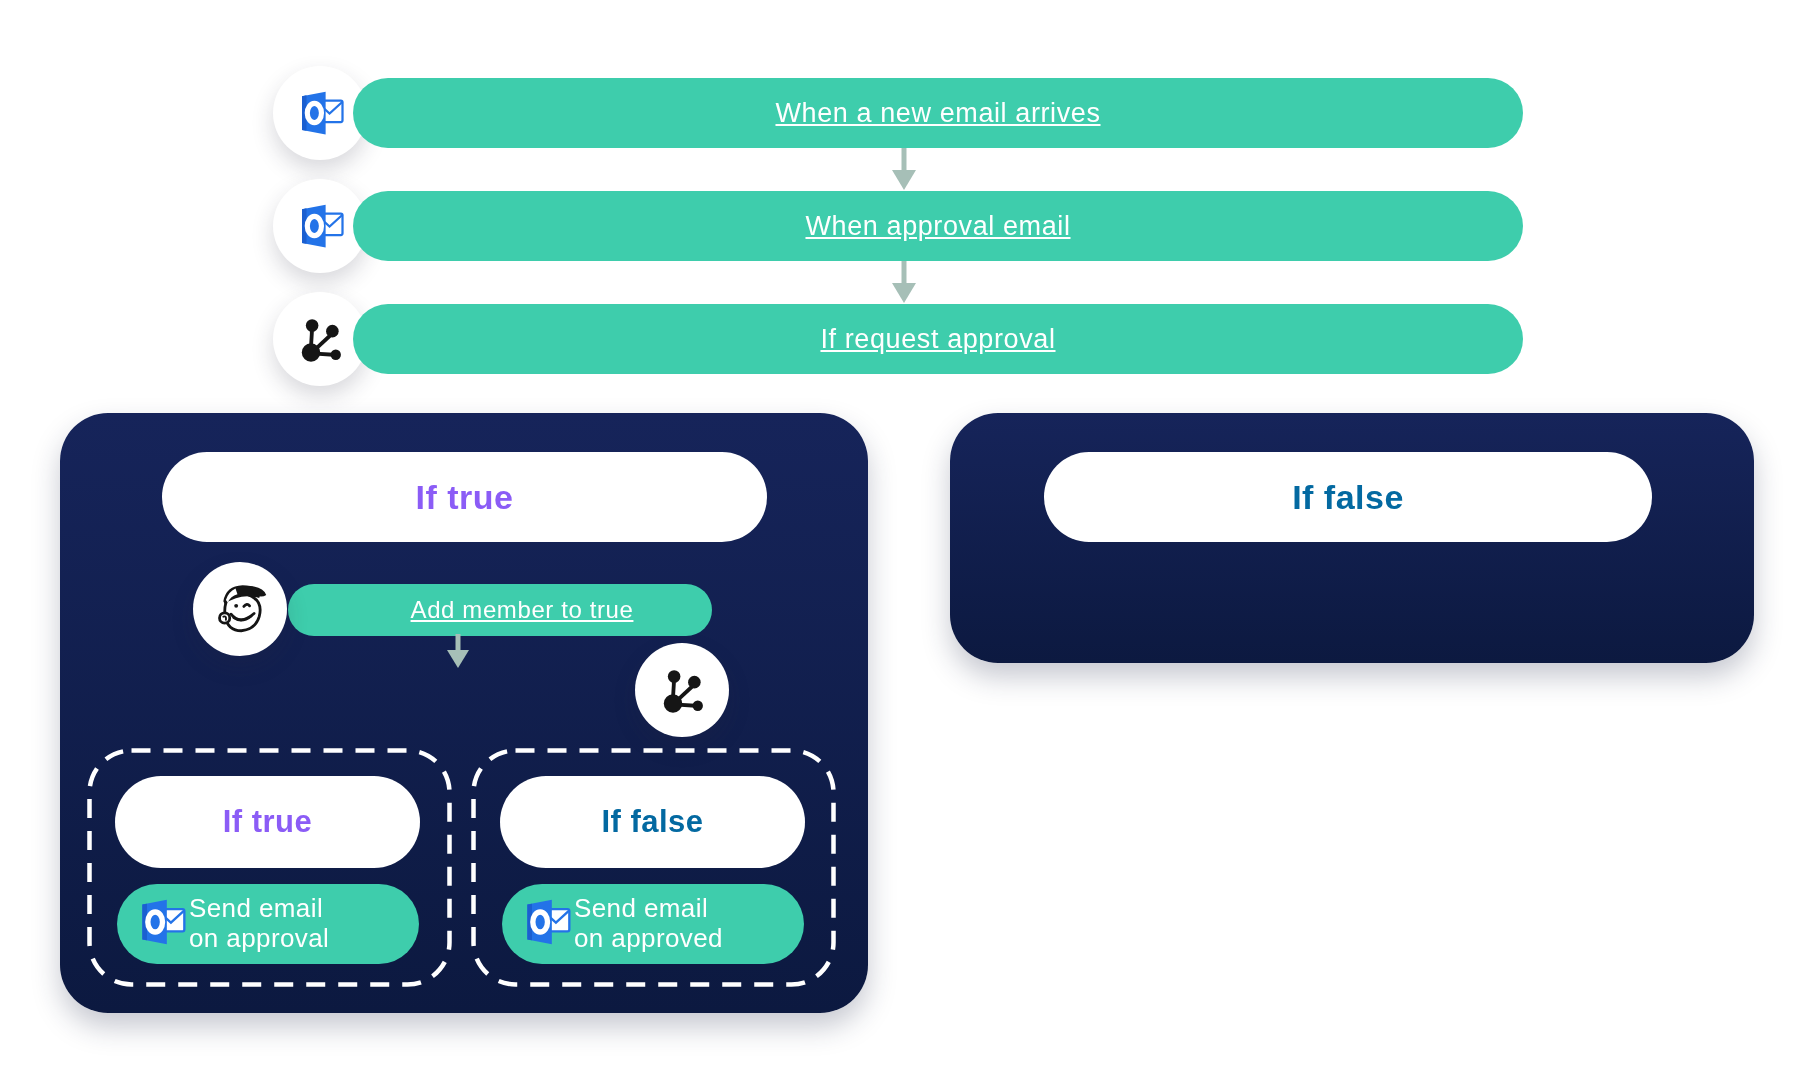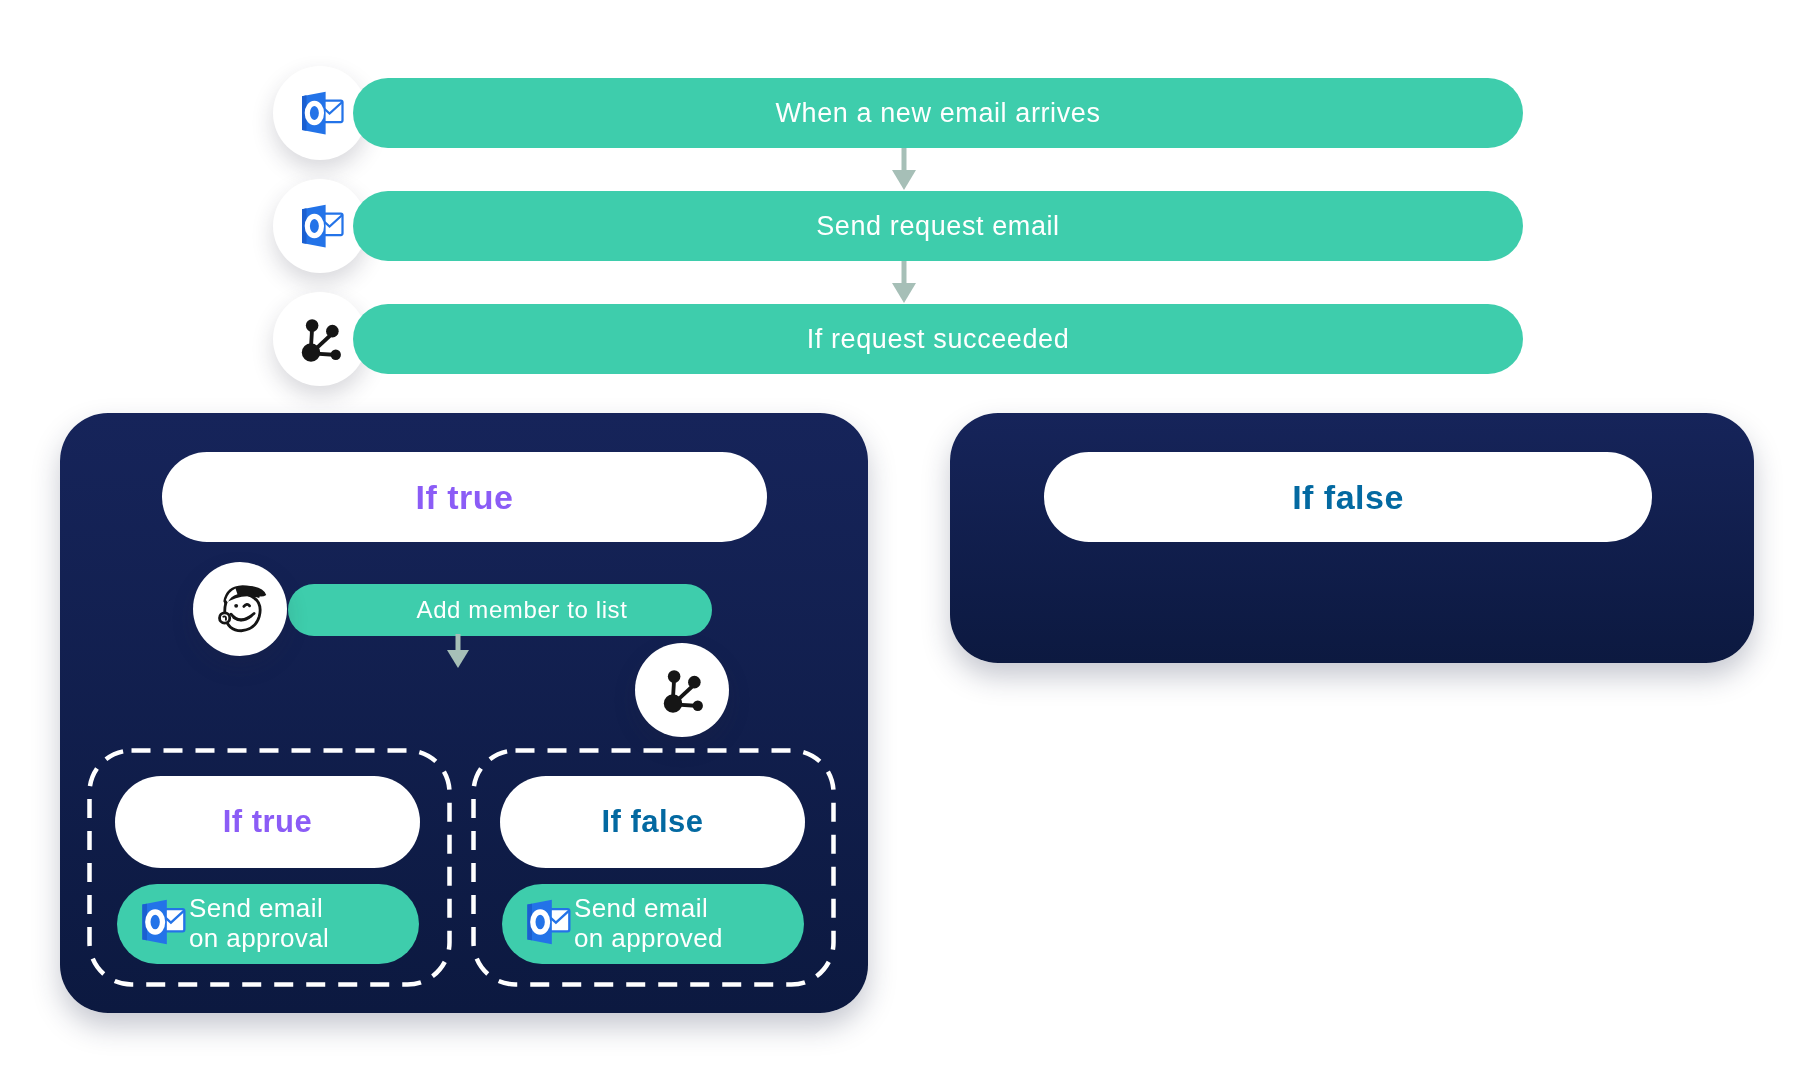--- a/index.html
+++ b/index.html
@@ -5,20 +5,21 @@
   html,body{margin:0;padding:0;background:#ffffff;}
   .canvas{
     position:relative;width:1809px;height:1081px;background:#ffffff;overflow:hidden;
     font-family:"Liberation Sans","DejaVu Sans",sans-serif;
   }
   
   .pill{
     position:absolute;background:#3ECDAC;color:#ffffff;
     display:flex;align-items:center;justify-content:center;
     letter-spacing:.6px;
+    text-decoration:underline;
   }
   .step-pill{left:353px;width:1170px;height:70px;border-radius:35px;font-size:27px;}
   .mini-pill{height:52px;border-radius:26px;font-size:24px;}
   
   .icon-circle{
     position:absolute;width:94px;height:94px;border-radius:50%;background:#ffffff;
     display:flex;align-items:center;justify-content:center;
     box-shadow:0 10px 22px rgba(40,40,60,.18);
   }
   .icon-circle svg{display:block;}
@@ -78,21 +79,21 @@
   <div class="icon-circle" style="left:273px;top:179px;">
     <svg width="54" height="54" viewBox="0 0 48 48" aria-hidden="true">
       <rect x="21" y="13" width="23" height="19" rx="1.5" fill="#ffffff" stroke="#2373E8" stroke-width="2"></rect>
       <polyline points="21,14 32.5,24.5 44,14" fill="none" stroke="#2373E8" stroke-width="2"></polyline>
       <polygon points="8,9 29,5 29,43 8,39" fill="#2373E8"></polygon>
       <polygon points="8,9 12,8.3 12,39.7 8,39" fill="#1B5FD0"></polygon>
       <ellipse cx="19" cy="24" rx="6.3" ry="8.6" fill="none" stroke="#ffffff" stroke-width="4.6"></ellipse>
     </svg>
   </div>
   <div class="pill step-pill" style="top:191px;">
-    <span>Send request email</span>
+    <span>When approval email</span>
   </div>
 
   <div class="arrow" style="left:890px;top:261px;">
     <svg width="28" height="42" viewBox="0 0 28 42">
       <line x1="14" y1="0" x2="14" y2="24" stroke="#A6BFB7" stroke-width="5"></line>
       <polygon points="2,22 26,22 14,42" fill="#A6BFB7"></polygon>
     </svg>
   </div>
 
   <div class="icon-circle" style="left:273px;top:292px;">
@@ -102,31 +103,31 @@
         <line x1="34" y1="20" x2="20" y2="33"></line>
         <line x1="20" y1="37" x2="36" y2="38"></line>
       </g>
       <circle cx="17" cy="12" r="5.6" fill="#151515"></circle>
       <circle cx="35" cy="17" r="5.6" fill="#151515"></circle>
       <circle cx="16" cy="36" r="8.2" fill="#151515"></circle>
       <circle cx="38" cy="38" r="4.6" fill="#151515"></circle>
     </svg>
   </div>
   <div class="pill step-pill" style="top:304px;">
-    <span>If request succeeded</span>
+    <span>If request approval</span>
   </div>
 
   <div class="branch-box" style="left:60px;top:413px;width:808px;height:600px;"></div>
 
   <div class="title-pill title-green" style="left:162px;top:452px;width:605px;height:90px;font-size:34px;">
     <span>If true</span>
   </div>
 
   <div class="pill mini-pill" style="left:288px;top:584px;width:424px;padding-left:44px;box-sizing:border-box;">
-    <span>Add member to list</span>
+    <span>Add member to true</span>
   </div>
   <div class="icon-circle" style="left:193px;top:562px;">
     <svg width="64" height="64" viewBox="0 0 100 100" aria-hidden="true">
       <g stroke="#151515" stroke-width="4.4" stroke-linecap="round" stroke-linejoin="round">
         <path d="M32,32 Q50,20 68,30 Q86,40 80,62 Q74,82 52,84 Q31,84 27,62 Q24,44 32,32 Z" fill="#ffffff"></path>
         <circle cx="26" cy="64" r="8" fill="#ffffff"></circle>
         <path d="M24,62 q5,-2 4,5" fill="none" stroke-width="3"></path>
         <path d="M36,58 Q50,76 72,57" fill="none"></path>
         <path d="M40,64 Q53,73 68,61" fill="none" stroke-width="3.4"></path>
         <path d="M56,46 q5,-6 9,-1" fill="none"></path>

